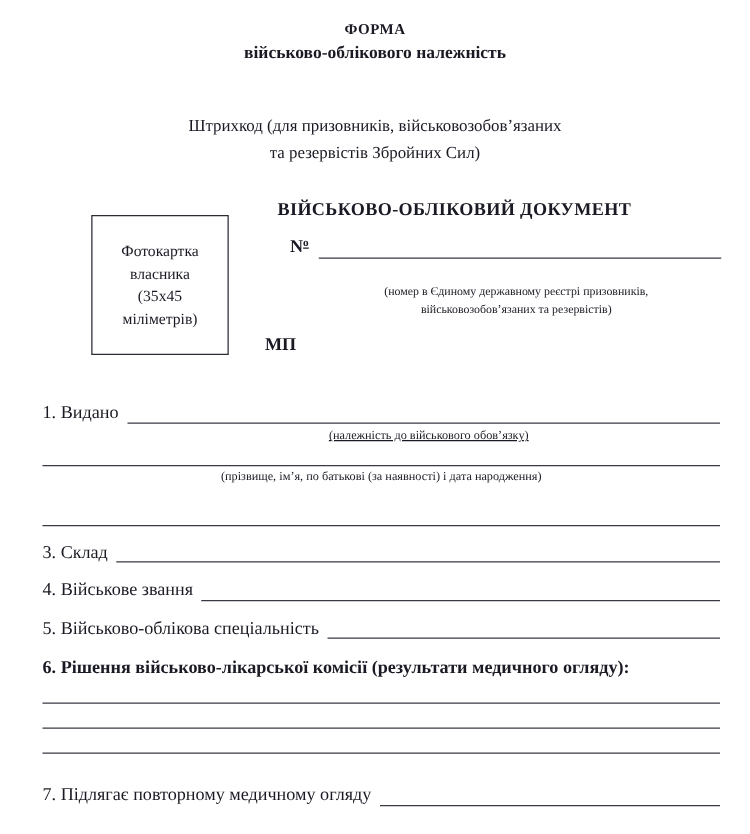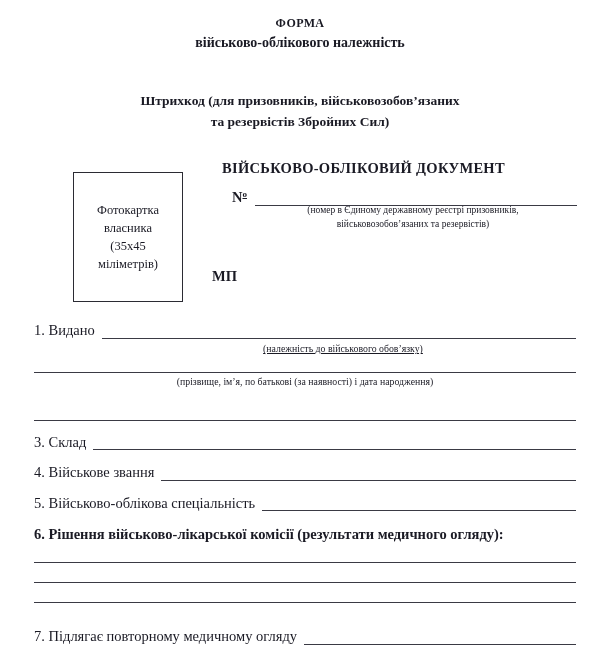--- a/index.html
+++ b/index.html
@@ -36,21 +36,21 @@
   .form-subtitle {
     text-align: center;
     font-weight: bold;
     font-size: 14px;
     margin: 0;
     line-height: 1.5;
   }
 
   .barcode-block {
     text-align: center;
-    font-weight: bold;
+    font-weight: normal;
     font-size: 13.5px;
     line-height: 1.55;
     margin: 0;
     padding-top: 38px;
   }
   .barcode-block span { display: block; }
 
   .doc-heading {
     position: absolute;
     left: 222px;
@@ -61,21 +61,21 @@
     font-size: 14.5px;
     letter-spacing: .3px;
   }
 
   
   .photo-box {
     position: absolute;
     left: 73px;
     top: 172px;
     width: 110px;
-    height: 130px;
+    height: 112px;
     border: 1.6px solid #2b2b33;
     box-sizing: border-box;
     display: flex;
     flex-direction: column;
     align-items: center;
     justify-content: center;
     text-align: left;
     font-size: 12.5px;
     line-height: 1.45;
   }
@@ -103,21 +103,21 @@
     text-decoration: underline;
   }
   .rule {
     flex: 1 1 auto;
     border-bottom: 1.3px solid #3a3a44;
     height: 14px;
   }
   .num-caption {
     position: absolute;
     left: 248px;
-    top: 204px;
+    top: 228px;
     width: 330px;
     text-align: center;
     font-size: 9.5px;
     line-height: 1.45;
   }
   .num-caption span { display: block; }
 
   .mp-mark {
     position: absolute;
     left: 212px;

